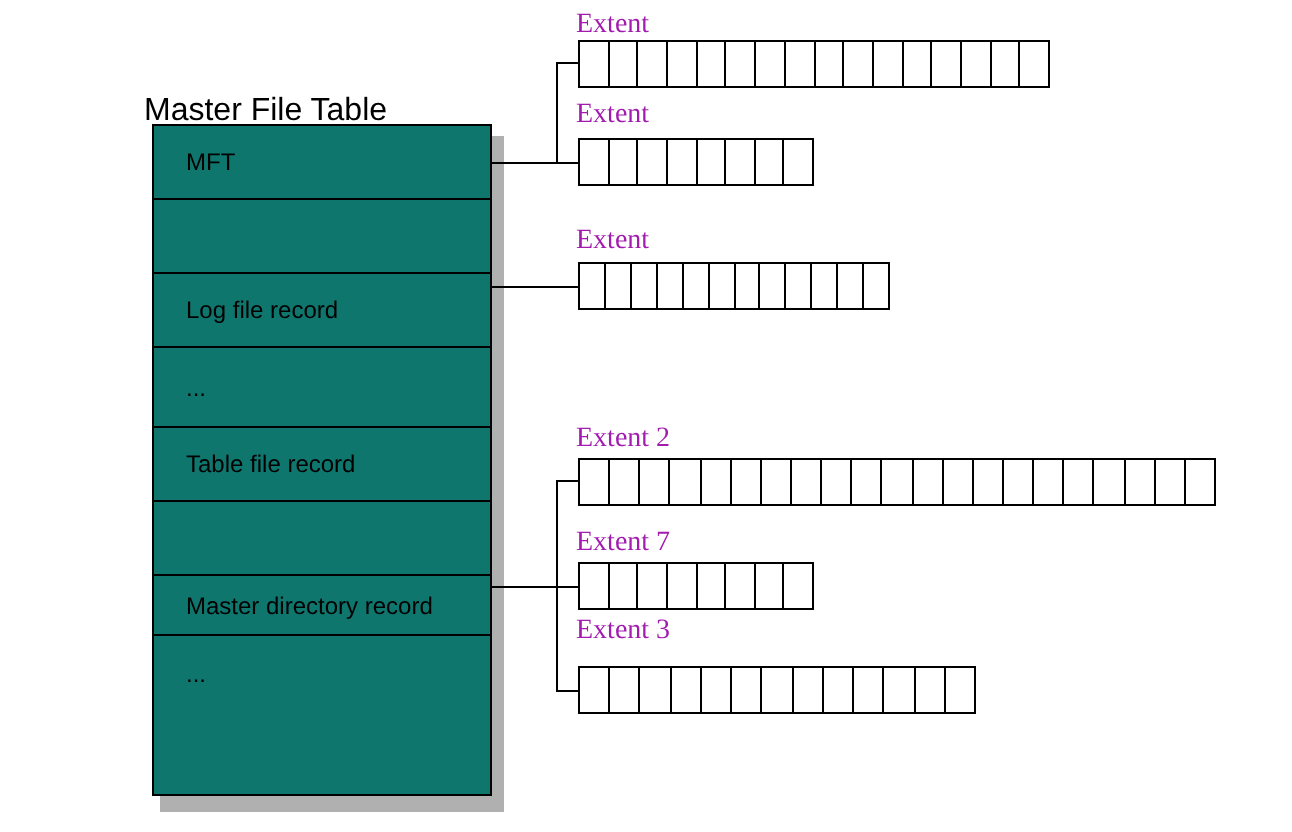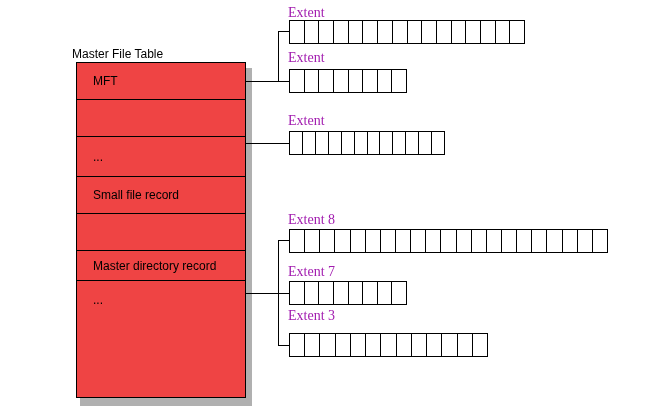--- a/index.html
+++ b/index.html
@@ -14,39 +14,39 @@
     background: #ffffff;
     font-family: "Liberation Sans", sans-serif;
     overflow: hidden;
   }
 
   
   .mft-caption {
     position: absolute;
     left: 72px;
     top: 47px;
-    font-size: 12px;
+    font-size: 16px;
     color: #000;
     white-space: nowrap;
   }
   .mft-shadow {
     position: absolute;
     left: 80px;
     top: 68px;
     width: 172px;
     height: 338px;
     background: #b0b0b0;
   }
   .mft-table {
     position: absolute;
     left: 76px;
     top: 62px;
     width: 170px;
     height: 336px;
-    background: #ef4444;
+    background: #0f766e;
     border: 1.5px solid #000;
     box-sizing: border-box;
   }
   .mft-row {
     position: relative;
     box-sizing: border-box;
     border-bottom: 1px solid #000;
     height: 37px;
     display: flex;
     align-items: center;
@@ -107,25 +107,28 @@
 
   <div class="mft-caption">Master File Table</div>
   <div class="mft-shadow"></div>
   <div class="mft-table">
     <div class="mft-row">
       <span class="label">MFT</span>
     </div>
     <div class="mft-row">
       <span class="label"></span>
     </div>
+    <div class="mft-row">
+      <span class="label">Log file record</span>
+    </div>
     <div class="mft-row tall">
       <span class="label">...</span>
     </div>
     <div class="mft-row">
-      <span class="label">Small file record</span>
+      <span class="label">Table file record</span>
     </div>
     <div class="mft-row">
       <span class="label"></span>
     </div>
     <div class="mft-row short">
       <span class="label">Master directory record</span>
     </div>
     <div class="mft-row">
       <span class="label">...</span>
     </div>
@@ -185,21 +188,21 @@
       <div class="ext-cell"></div>
       <div class="ext-cell"></div>
       <div class="ext-cell"></div>
       <div class="ext-cell"></div>
       <div class="ext-cell"></div>
       <div class="ext-cell"></div>
       <div class="ext-cell"></div>
       <div class="ext-cell"></div>
     </div>
 
-  <div class="ext-label" style="left:288px; top:212px;">Extent 8</div>
+  <div class="ext-label" style="left:288px; top:212px;">Extent 2</div>
   <div class="ext-strip" style="left:289px; top:229px; width:319px;">
       <div class="ext-cell"></div>
       <div class="ext-cell"></div>
       <div class="ext-cell"></div>
       <div class="ext-cell"></div>
       <div class="ext-cell"></div>
       <div class="ext-cell"></div>
       <div class="ext-cell"></div>
       <div class="ext-cell"></div>
       <div class="ext-cell"></div>

